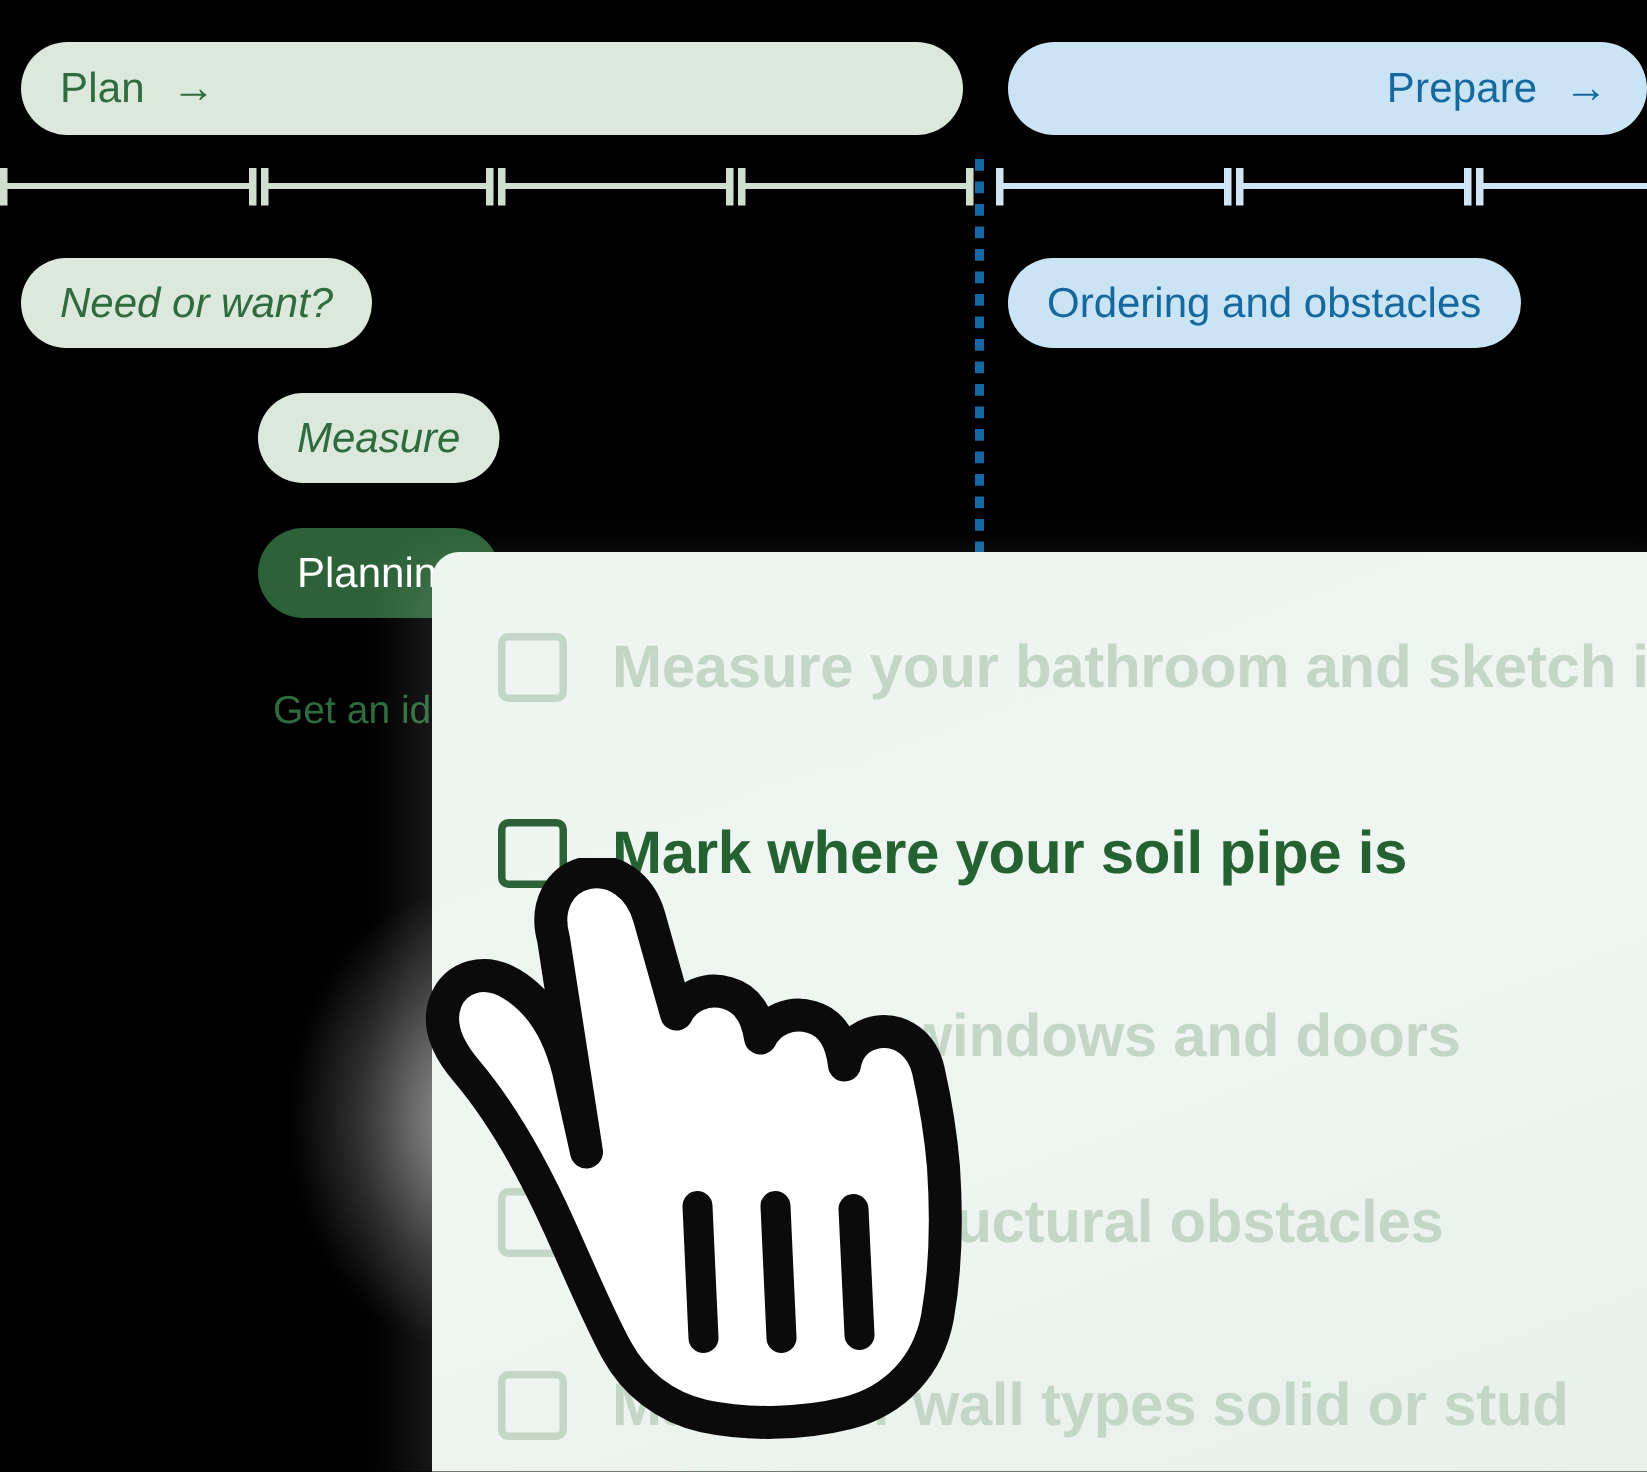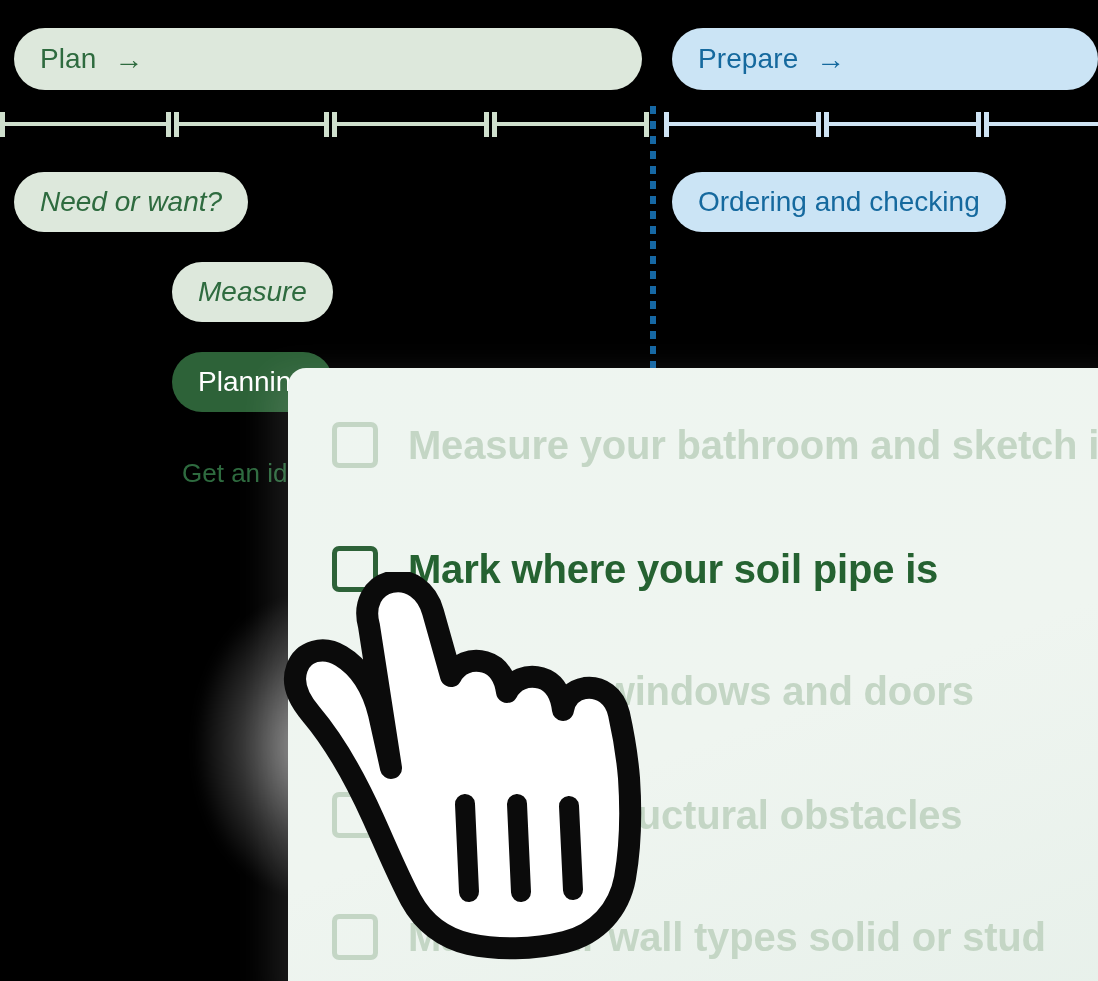--- a/index.html
+++ b/index.html
@@ -44,20 +44,21 @@
   }
   .phase-green .phase-header {
     background: #dde8dc;
     color: #2e6b3f;
     margin-top: 28px;
   }
   .phase-blue .phase-header {
     background: #cbe4f5;
     color: #15699e;
     margin-top: 28px;
+    justify-content: flex-end;
   }
   .phase-header .arrow {
     margin-left: 18px;
     font-size: 29px;
     line-height: 1;
     display: inline-block;
   }
 
   
   .ruler {
@@ -220,21 +221,21 @@
       <div class="cap cap-blue" style="left: 318px;"></div>
       <div class="cap cap-blue" style="left: 326px;"></div>
     </div>
 
   <div class="divider"></div>
 
   <div id="task-layer">
       <div class="pill pill-soft-green" style="left: 14px; top: 172px;">Need or want?</div>
       <div class="pill pill-soft-green" style="left: 172px; top: 262px;">Measure</div>
       <div class="pill pill-solid-green" style="left: 172px; top: 352px;">Planning</div>
-      <div class="pill pill-soft-blue" style="left: 672px; top: 172px;">Ordering and checking</div>
+      <div class="pill pill-soft-blue" style="left: 672px; top: 172px;">Ordering and obstacles</div>
       <div class="plain-label" style="left: 182px; top: 458px;">Get an idea of the cost</div>
     </div>
 
   <div class="card-shadow"></div>
   <div class="checklist-card">
     <div id="checklist-layer">
         <div class="check-row" style="top: 54px;">
           <div class="checkbox"></div>
           <span class="label">Measure your bathroom and sketch it out</span>
         </div>

